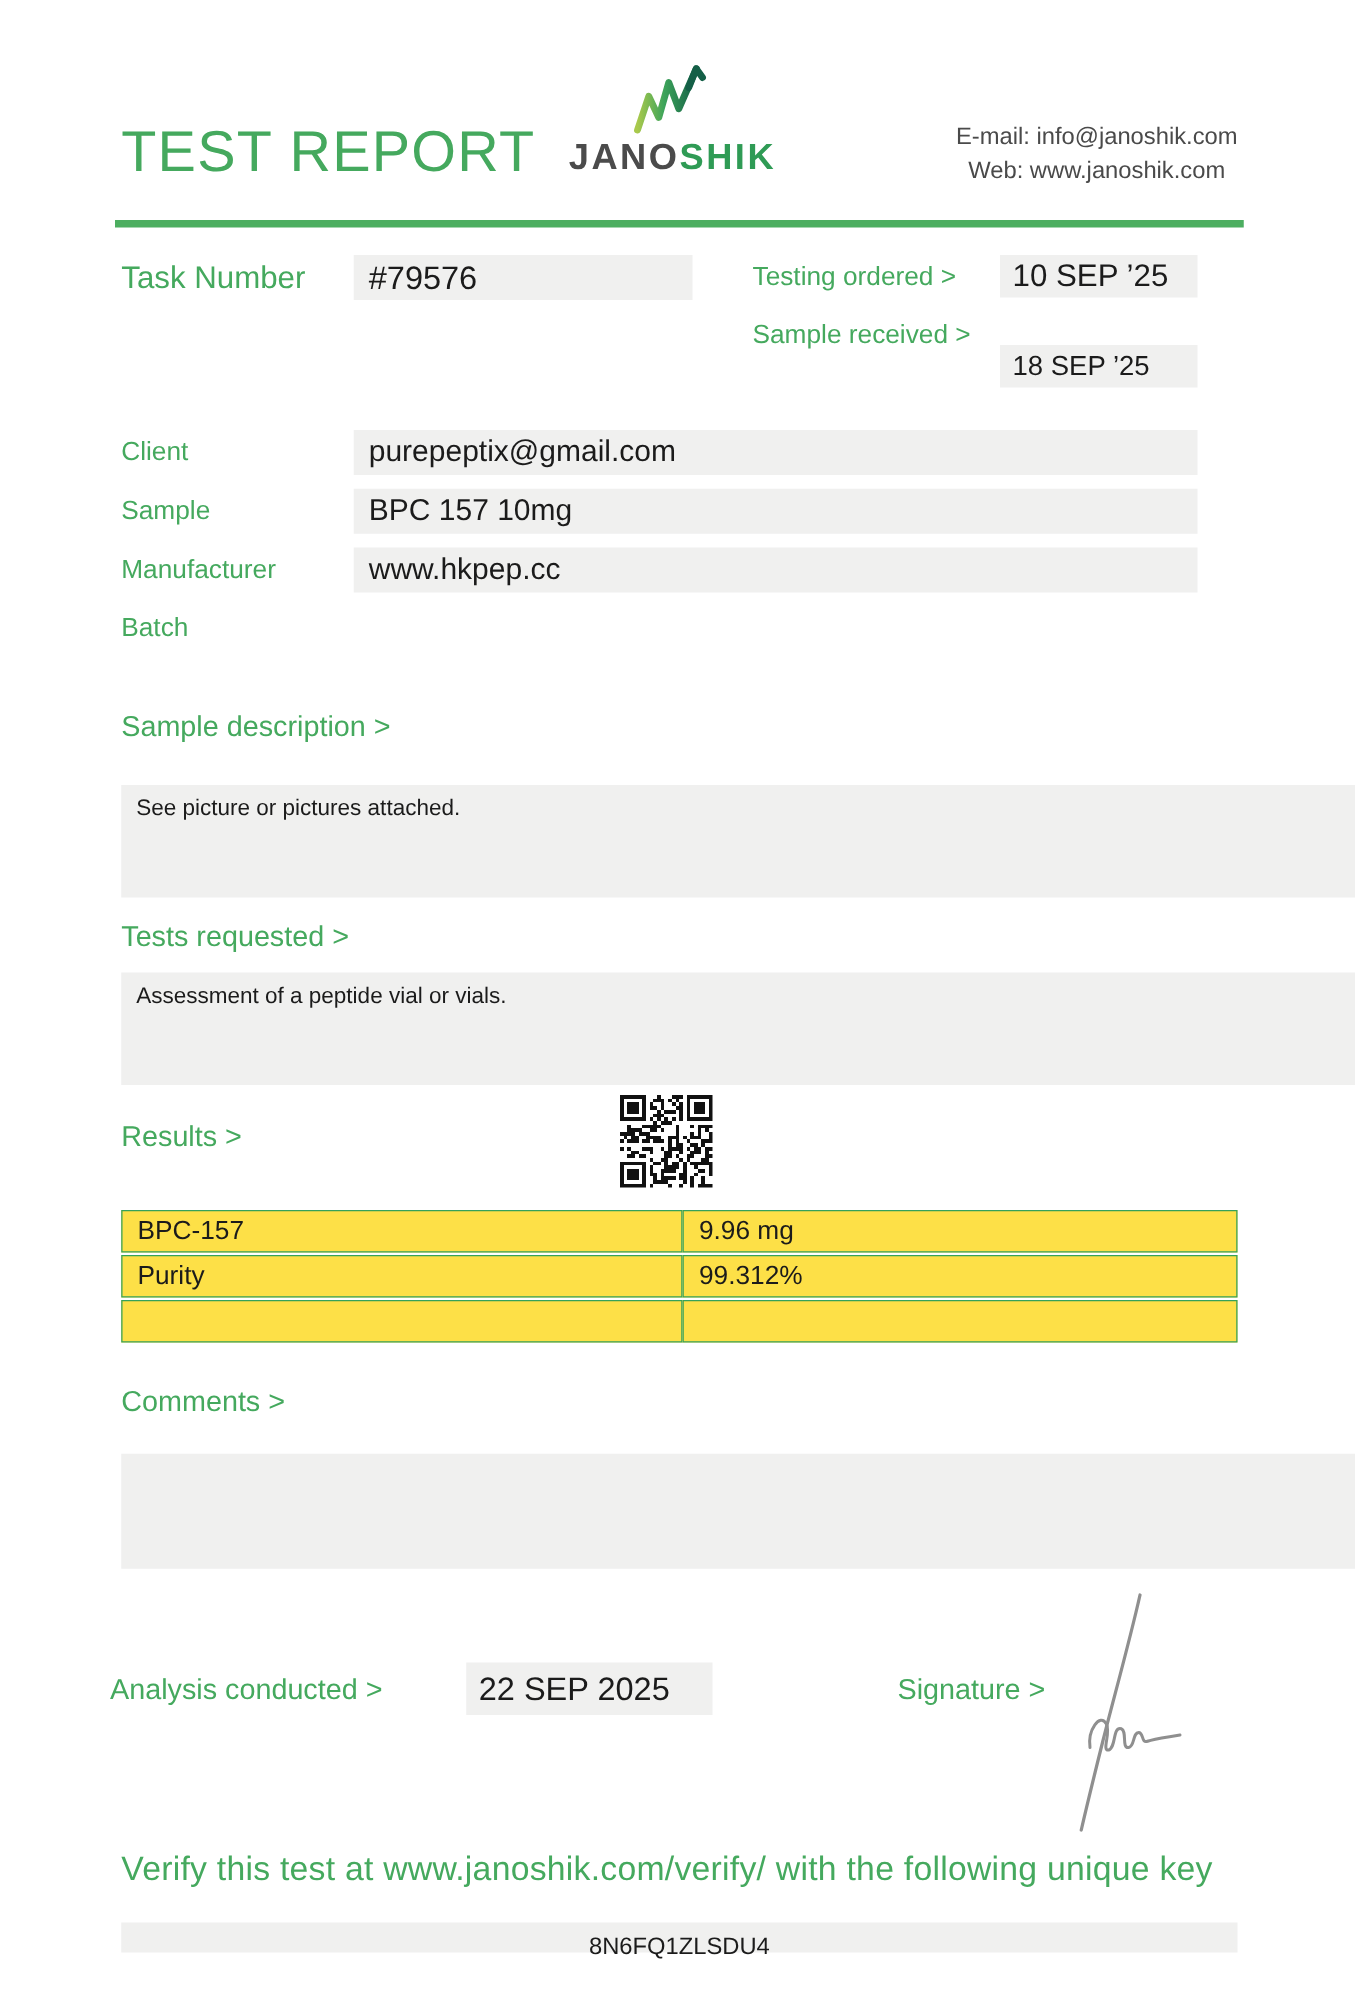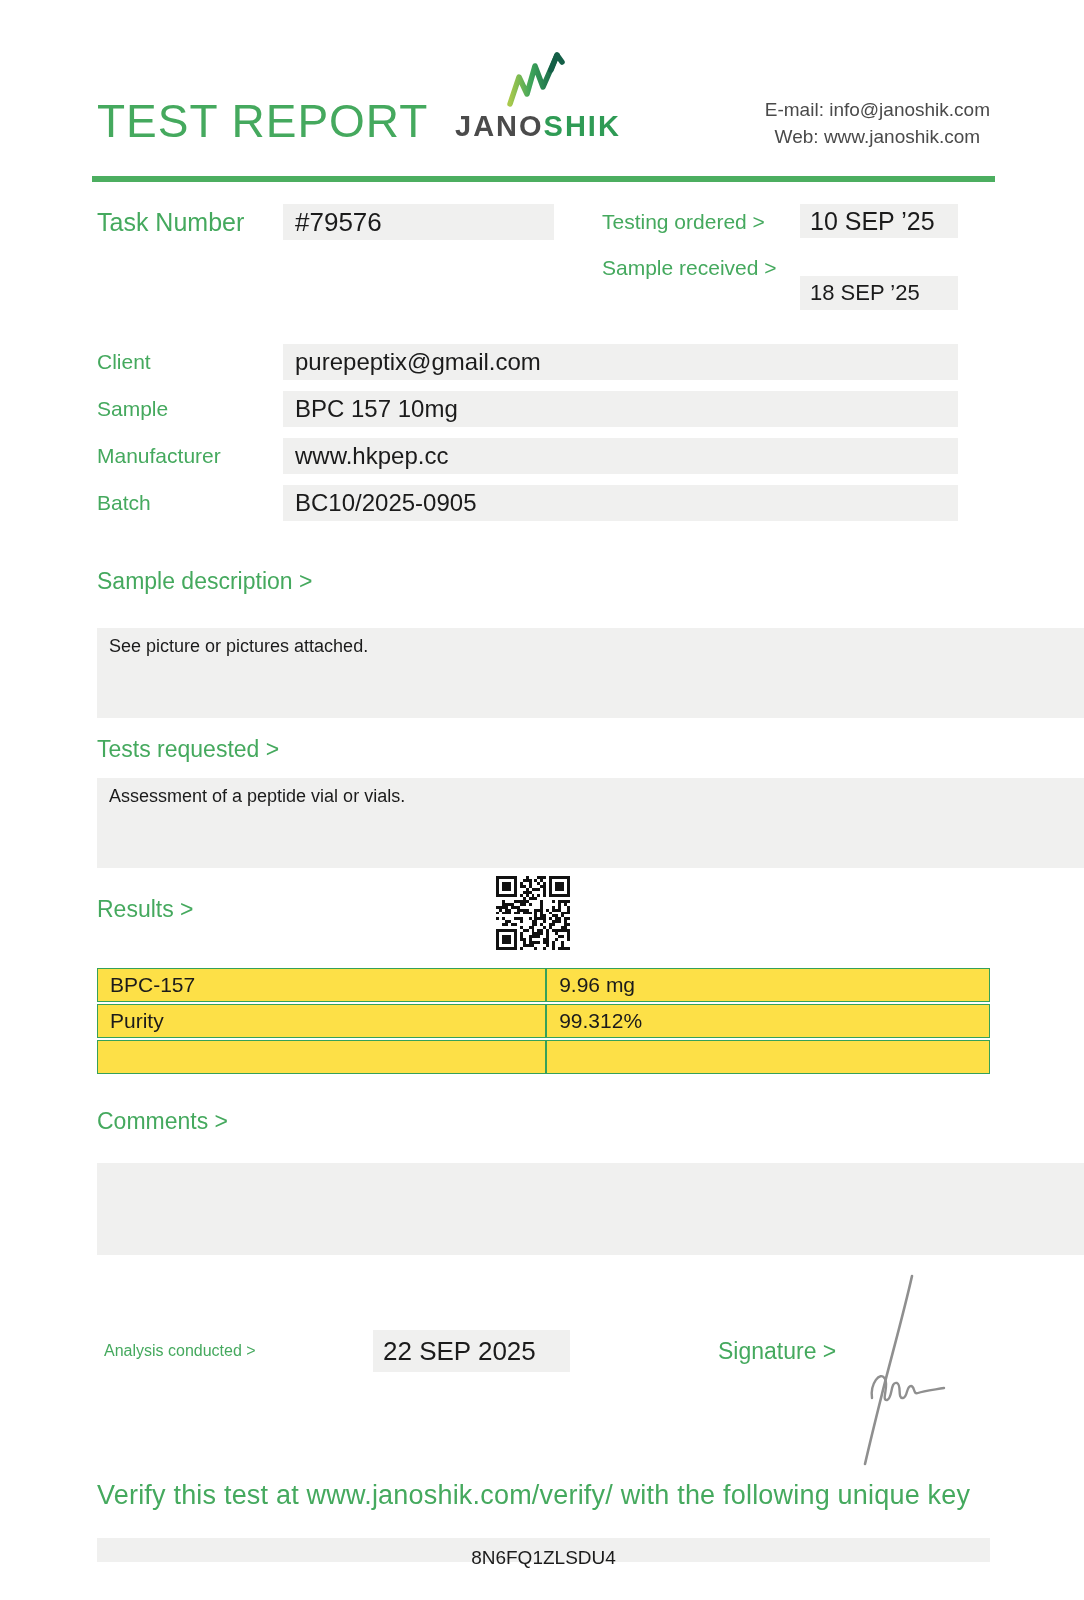--- a/index.html
+++ b/index.html
@@ -42,21 +42,21 @@
 
   .section-label{position:absolute;left:97px;font-size:23px;}
   .section-box{position:absolute;left:97px;width:1014px;height:90px;font-size:18px;padding:8px 12px;}
 
   .qr{position:absolute;left:496px;top:876px;width:74px;height:74px;}
 
   .results-table{position:absolute;left:97px;top:966px;width:893px;border-collapse:separate;border-spacing:0 2px;}
   .results-table td{border:1px solid var(--tableBorder);background:#fde047;height:34px;font-size:21px;padding-left:12px;color:var(--ink);}
   .results-table td.c1{width:50.3%;}
 
-  .analysis-label{position:absolute;left:104px;top:1330px;font-size:16px;line-height:42px;}
+  .analysis-label{position:absolute;left:88px;top:1330px;font-size:23px;line-height:42px;}
   .analysis-value{position:absolute;left:333px;top:1330px;width:197px;height:42px;font-size:26px;line-height:42px;padding-left:10px;margin-left:40px;}
   .signature-label{position:absolute;left:718px;top:1330px;font-size:23px;line-height:42px;}
   .signature-svg{position:absolute;left:840px;top:1262px;}
 
   .verify-line{position:absolute;left:97px;top:1480px;width:893px;font-size:27px;letter-spacing:0.2px;}
   .key-box{position:absolute;left:97px;top:1538px;width:893px;height:24px;font-size:19px;line-height:40px;text-align:center;}
 </style>
 </head>
 <body>
 
@@ -97,21 +97,20 @@
   <div class="field-label green-label" style="top:344px">Client</div>
   <div class="field-value gray-box" style="top:344px">purepeptix@gmail.com</div>
 
   <div class="field-label green-label" style="top:391px">Sample</div>
   <div class="field-value gray-box" style="top:391px">BPC 157 10mg</div>
 
   <div class="field-label green-label" style="top:438px">Manufacturer</div>
   <div class="field-value gray-box" style="top:438px">www.hkpep.cc</div>
 
   <div class="field-label green-label" style="top:485px">Batch</div>
-  <div class="field-value gray-box" style="top:485px">BC10/2025-0905</div>
 
   <div class="section-label green-label" style="top:568px">Sample description &gt;</div>
   <div class="section-box gray-box" style="top:628px">See picture or pictures attached.</div>
 
   <div class="section-label green-label" style="top:736px">Tests requested &gt;</div>
   <div class="section-box gray-box" style="top:778px">Assessment of a peptide vial or vials.</div>
 
   <div class="section-label green-label" style="top:896px">Results &gt;</div>
   <svg class="qr" id="qr" viewBox="0 0 25 25" shape-rendering="crispEdges">
       <rect x="0" y="0" width="1" height="1" fill="#111"></rect>

